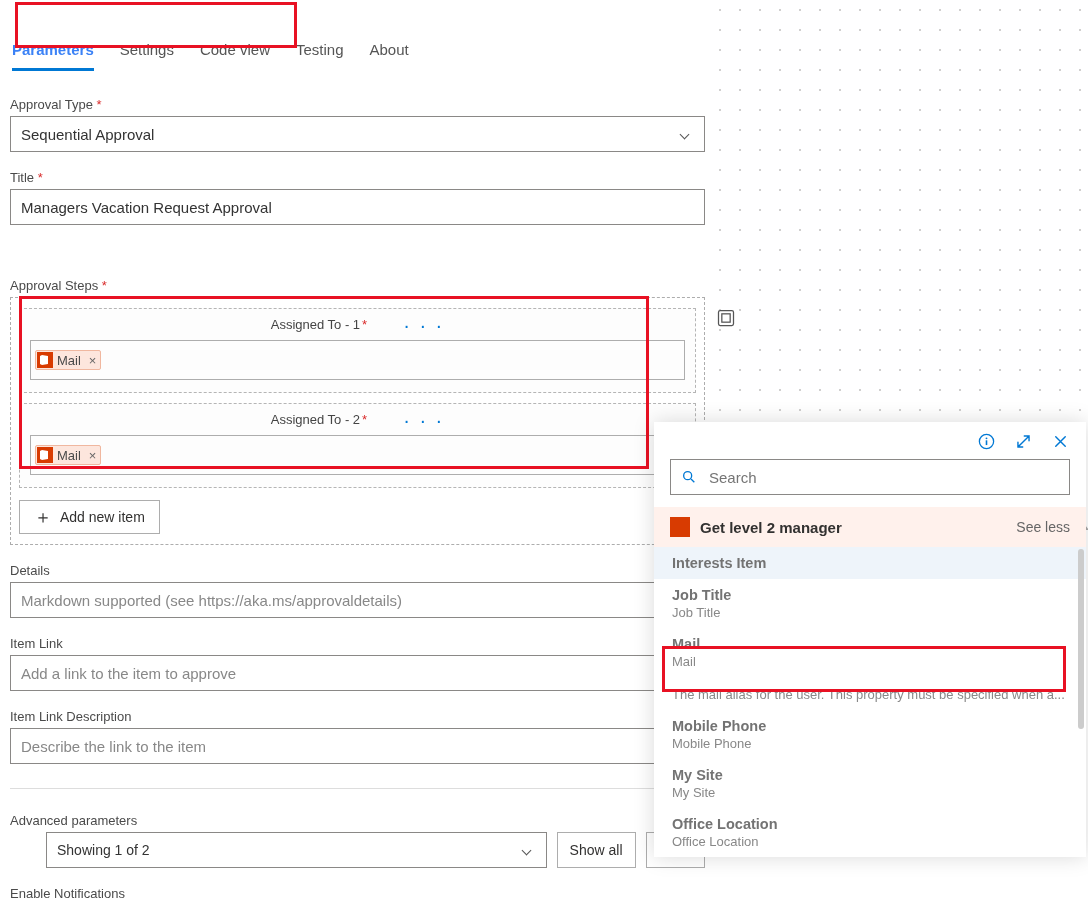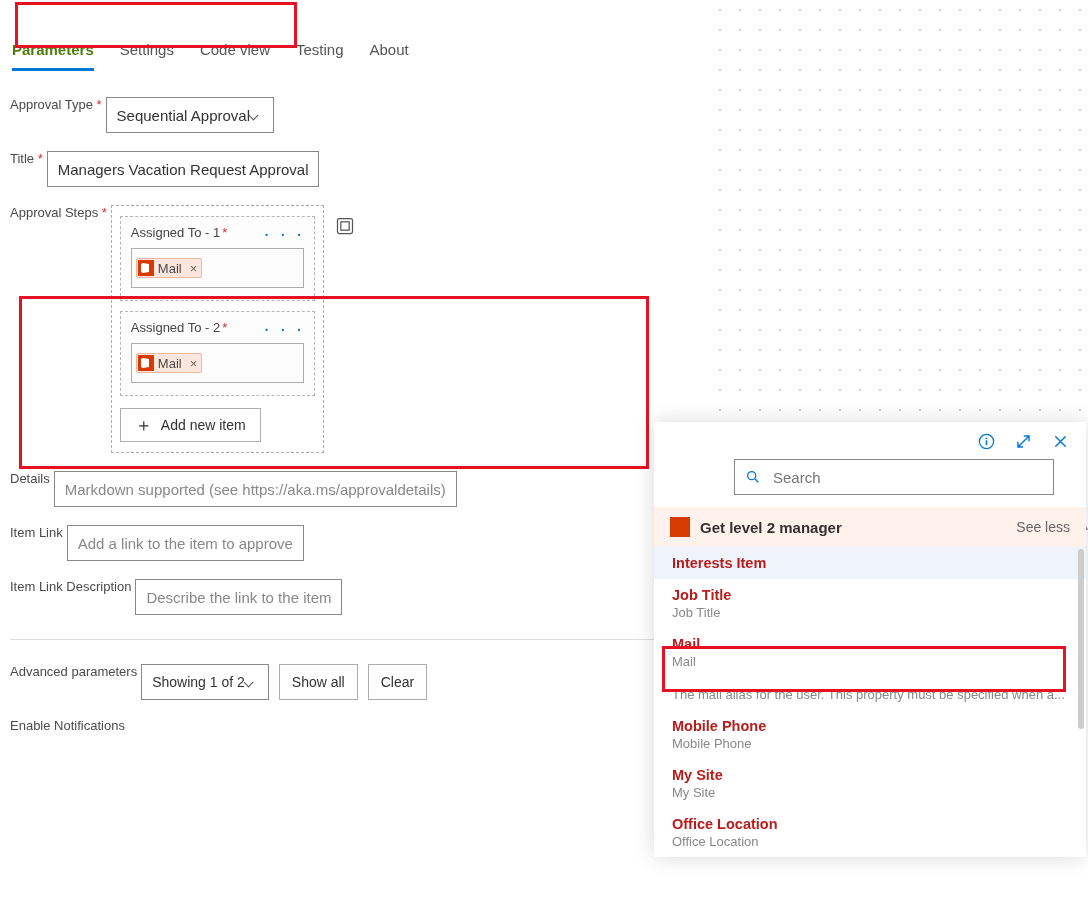--- a/index.html
+++ b/index.html
@@ -43,25 +43,25 @@
   }
   .appicon svg { width:20px; height:20px; fill:#fff; }
   .hdr-title { font-size:17px; font-weight:500; flex:1; }
   .hdr-acts { display:flex; gap:18px; align-items:center; color:#555; }
   .hdr-acts .ib { width:18px; height:18px; cursor:pointer; }
   .redbox-title { position:absolute; left:5px; top:-3px; width:282px; height:46px; border:3px solid var(--highlight-red); pointer-events:none; }
 
   
   .tabs { display:flex; gap:26px; border-bottom:2px solid transparent; margin-top:30px; padding-left:2px;}
   .tab { font-size:15px; padding:6px 0 10px; cursor:pointer; color:#555; }
-  .tab.active { color:#4d7c0f; font-weight:600; border-bottom:3px solid var(--ms-blue); }
+  .tab.active { color:#3b82f6; font-weight:600; border-bottom:3px solid var(--ms-blue); }
 
   
   .form { margin-top:24px; display:flex; flex-direction:column; gap:18px; }
-  .field { display:flex; flex-direction:row; gap:4px; }
+  .field { display:flex; flex-direction:column; gap:4px; }
   .label { font-size:13px; color:#4a4a4a; }
   .req::after { content:" *"; color:var(--red); }
   .select, .input {
     border:1px solid var(--border);
     height:36px;
     padding:0 10px;
     font-size:15px;
     background:#fff;
     display:flex; align-items:center; justify-content:space-between;
     color:#333;
@@ -72,21 +72,21 @@
   
   .steps-box {
     border:1px dashed #adadad; padding:10px 8px 10px 8px; position:relative;
   }
   .step {
     border:1px dashed #b5b5b5;
     padding:8px 10px 12px 10px;
     margin-bottom:10px;
     background:#fdfdfd;
   }
-  .step-hdr { display:flex; justify-content:space-between; align-items:center; margin-bottom:8px;gap:36px;}
+  .step-hdr { display:flex; justify-content:center; align-items:center; margin-bottom:8px;gap:36px;}
   .step-lbl { font-size:13px; color:#444;}
   .step-lbl .rq { color:var(--red); margin-left:2px;}
   .dots { color: var(--ms-blue); font-size:20px; letter-spacing:2px; cursor:pointer; line-height:6px; }
   .token-row {
     border:1px solid #adadad; height:40px; display:flex; align-items:center; padding:4px;
   }
   .token {
     display:inline-flex; align-items:center; gap:4px;
     background:#fde6dd; border:1px solid #f0b79f;
     border-radius:2px; padding:1px 4px 1px 1px;
@@ -105,36 +105,36 @@
   .adv-row .select { flex:1; font-size:14px;}
   .minibtn { height:36px; border:1px solid #adadad; padding:0 12px; font-size:14px; display:flex; align-items:center; cursor:pointer; background:#fff;}
 
   
   .flyout {
     position:absolute; left:654px; top:422px; width:432px;
     background:#fff; box-shadow:0 0 20px rgba(0,0,0,.15);
   }
   .fly-actions { display:flex; justify-content:flex-end; gap:18px; padding:10px 16px 4px;}
   .fly-actions svg { width:19px; height:19px; cursor:pointer; }
-  .srch-wrap { padding:4px 32px 12px;margin-left:48px; }
+  .srch-wrap { padding:4px 16px 12px; }
   .srch {
     border:1px solid var(--border); height:36px; display:flex; align-items:center; gap:10px; padding:0 10px;
   }
   .srch input { border:none; outline:none; font-size:15px; flex:1; color:#333;}
   .mag { width:16px; height:16px; stroke:#0078d4; fill:none; stroke-width:2;}
   .src-hdr { background:#fff1ec; padding:10px 16px; display:flex; align-items:center; justify-content:space-between;gap:16px;}
   .src-left { display:flex; align-items:center; gap:10px;}
   .ofc2 { width:20px; height:20px; background:var(--office-orange);}
   .src-title { font-weight:620; font-size:15px;}
   .seeless { color:#666; font-size:14px; cursor:pointer;}
   .prop-list { position:relative; }
   .prop-list .scroll { position:absolute; right:2px; top:2px; width:6px; height:180px; background:#ccc; border-radius:3px;}
   .prop { padding:8px 18px; cursor:pointer;}
   .prop.sel { background:#eef4fa;}
-  .prop .pn { font-size:14.5px; color:#b91c1c;}
+  .prop .pn { font-size:14.5px; color:#737373;}
   .prop .pn.b { font-weight:620;}
   .prop .pd { font-size:13px; color:#888; margin-top:2px; white-space:nowrap; overflow:hidden; text-overflow:ellipsis;}
   .mail-redbox { position:absolute; border:3px solid var(--highlight-red); width:404px; height:46px; left:8px; top:99px; pointer-events:none;}
   
   .arrow-up { position:absolute; left:1073px; top:520px; width:0;height:0; border-left:8px solid transparent; border-right:8px solid transparent; border-bottom:10px solid #a8a8a8;}
 </style>
 </head>
 <body>
 
 <div class="canvas"></div>
@@ -161,21 +161,21 @@
       </div>
     </div>
 
     <div class="field">
       <div class="label req">Title</div>
       <div class="input">
         <span>Managers Vacation Request Approval</span>
       </div>
     </div>
 
-    <div class="field" style="position:relative;">
+    <div class="field" style="position:relative;margin-top:35px;">
       <div class="label req">Approval Steps</div>
       <div class="steps-box" style="position:relative;">
         <svg class="collapse-ic" width="20" height="20" viewBox="0 0 24 24">
             <rect x="3" y="3" width="18" height="18" rx="2" fill="none" stroke="#555" stroke-width="1.5"></rect>
             <rect x="7" y="7" width="10" height="10" fill="none" stroke="#555" stroke-width="1.5"></rect>
           </svg>
 
         <div class="step">
           <div class="step-hdr">
             <span class="step-lbl"><span>Assigned To - 1</span><span class="rq">*</span></span>
@@ -236,21 +236,21 @@
       <div class="input">
           <span class="ph">Describe the link to the item</span>
         </div>
     </div>
 
     <div class="hr"></div>
 
     <div class="field">
       <div class="label">Advanced parameters</div>
       <div class="adv-row">
-        <div class="select" style="flex:1;">
+        <div class="select" style="flex:1;margin-left:36px;">
           <span>Showing 1 of 2</span>
           <i class="chev"></i>
         </div>
         <div class="minibtn">Show all</div>
         <div class="minibtn">Clear</div>
       </div>
     </div>
 
     <div class="field">
       <div class="label">Enable Notifications</div>

